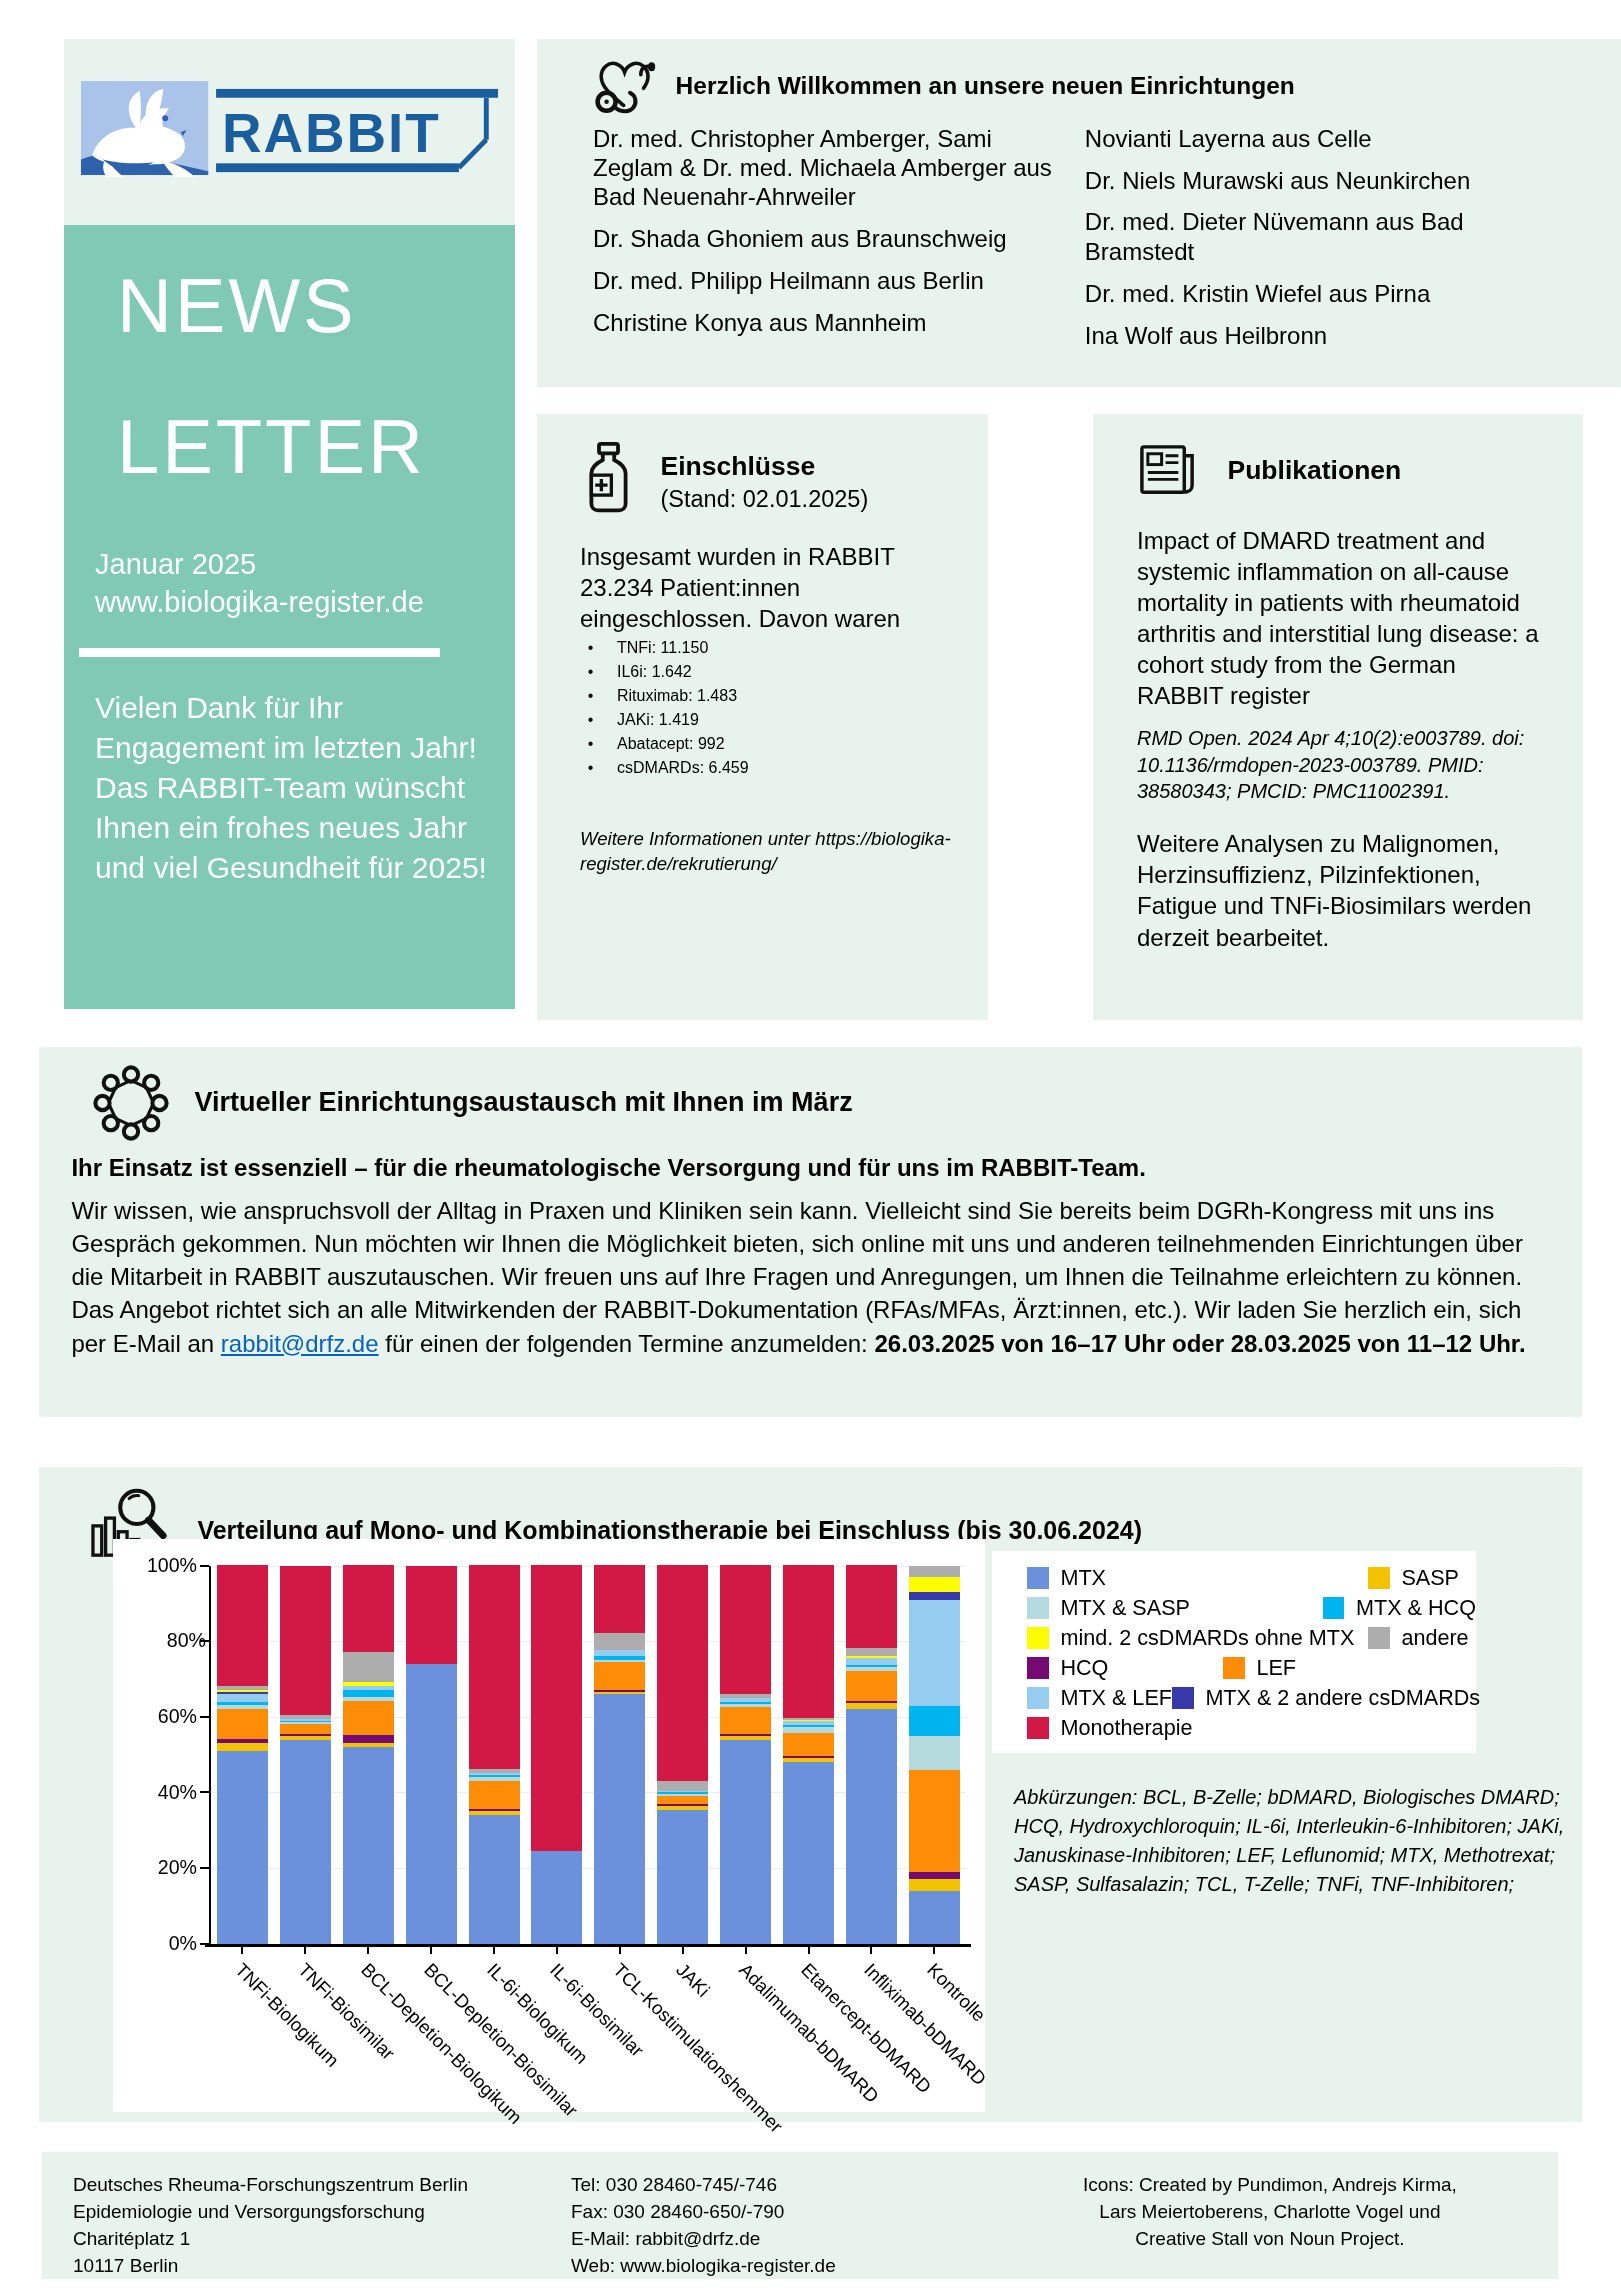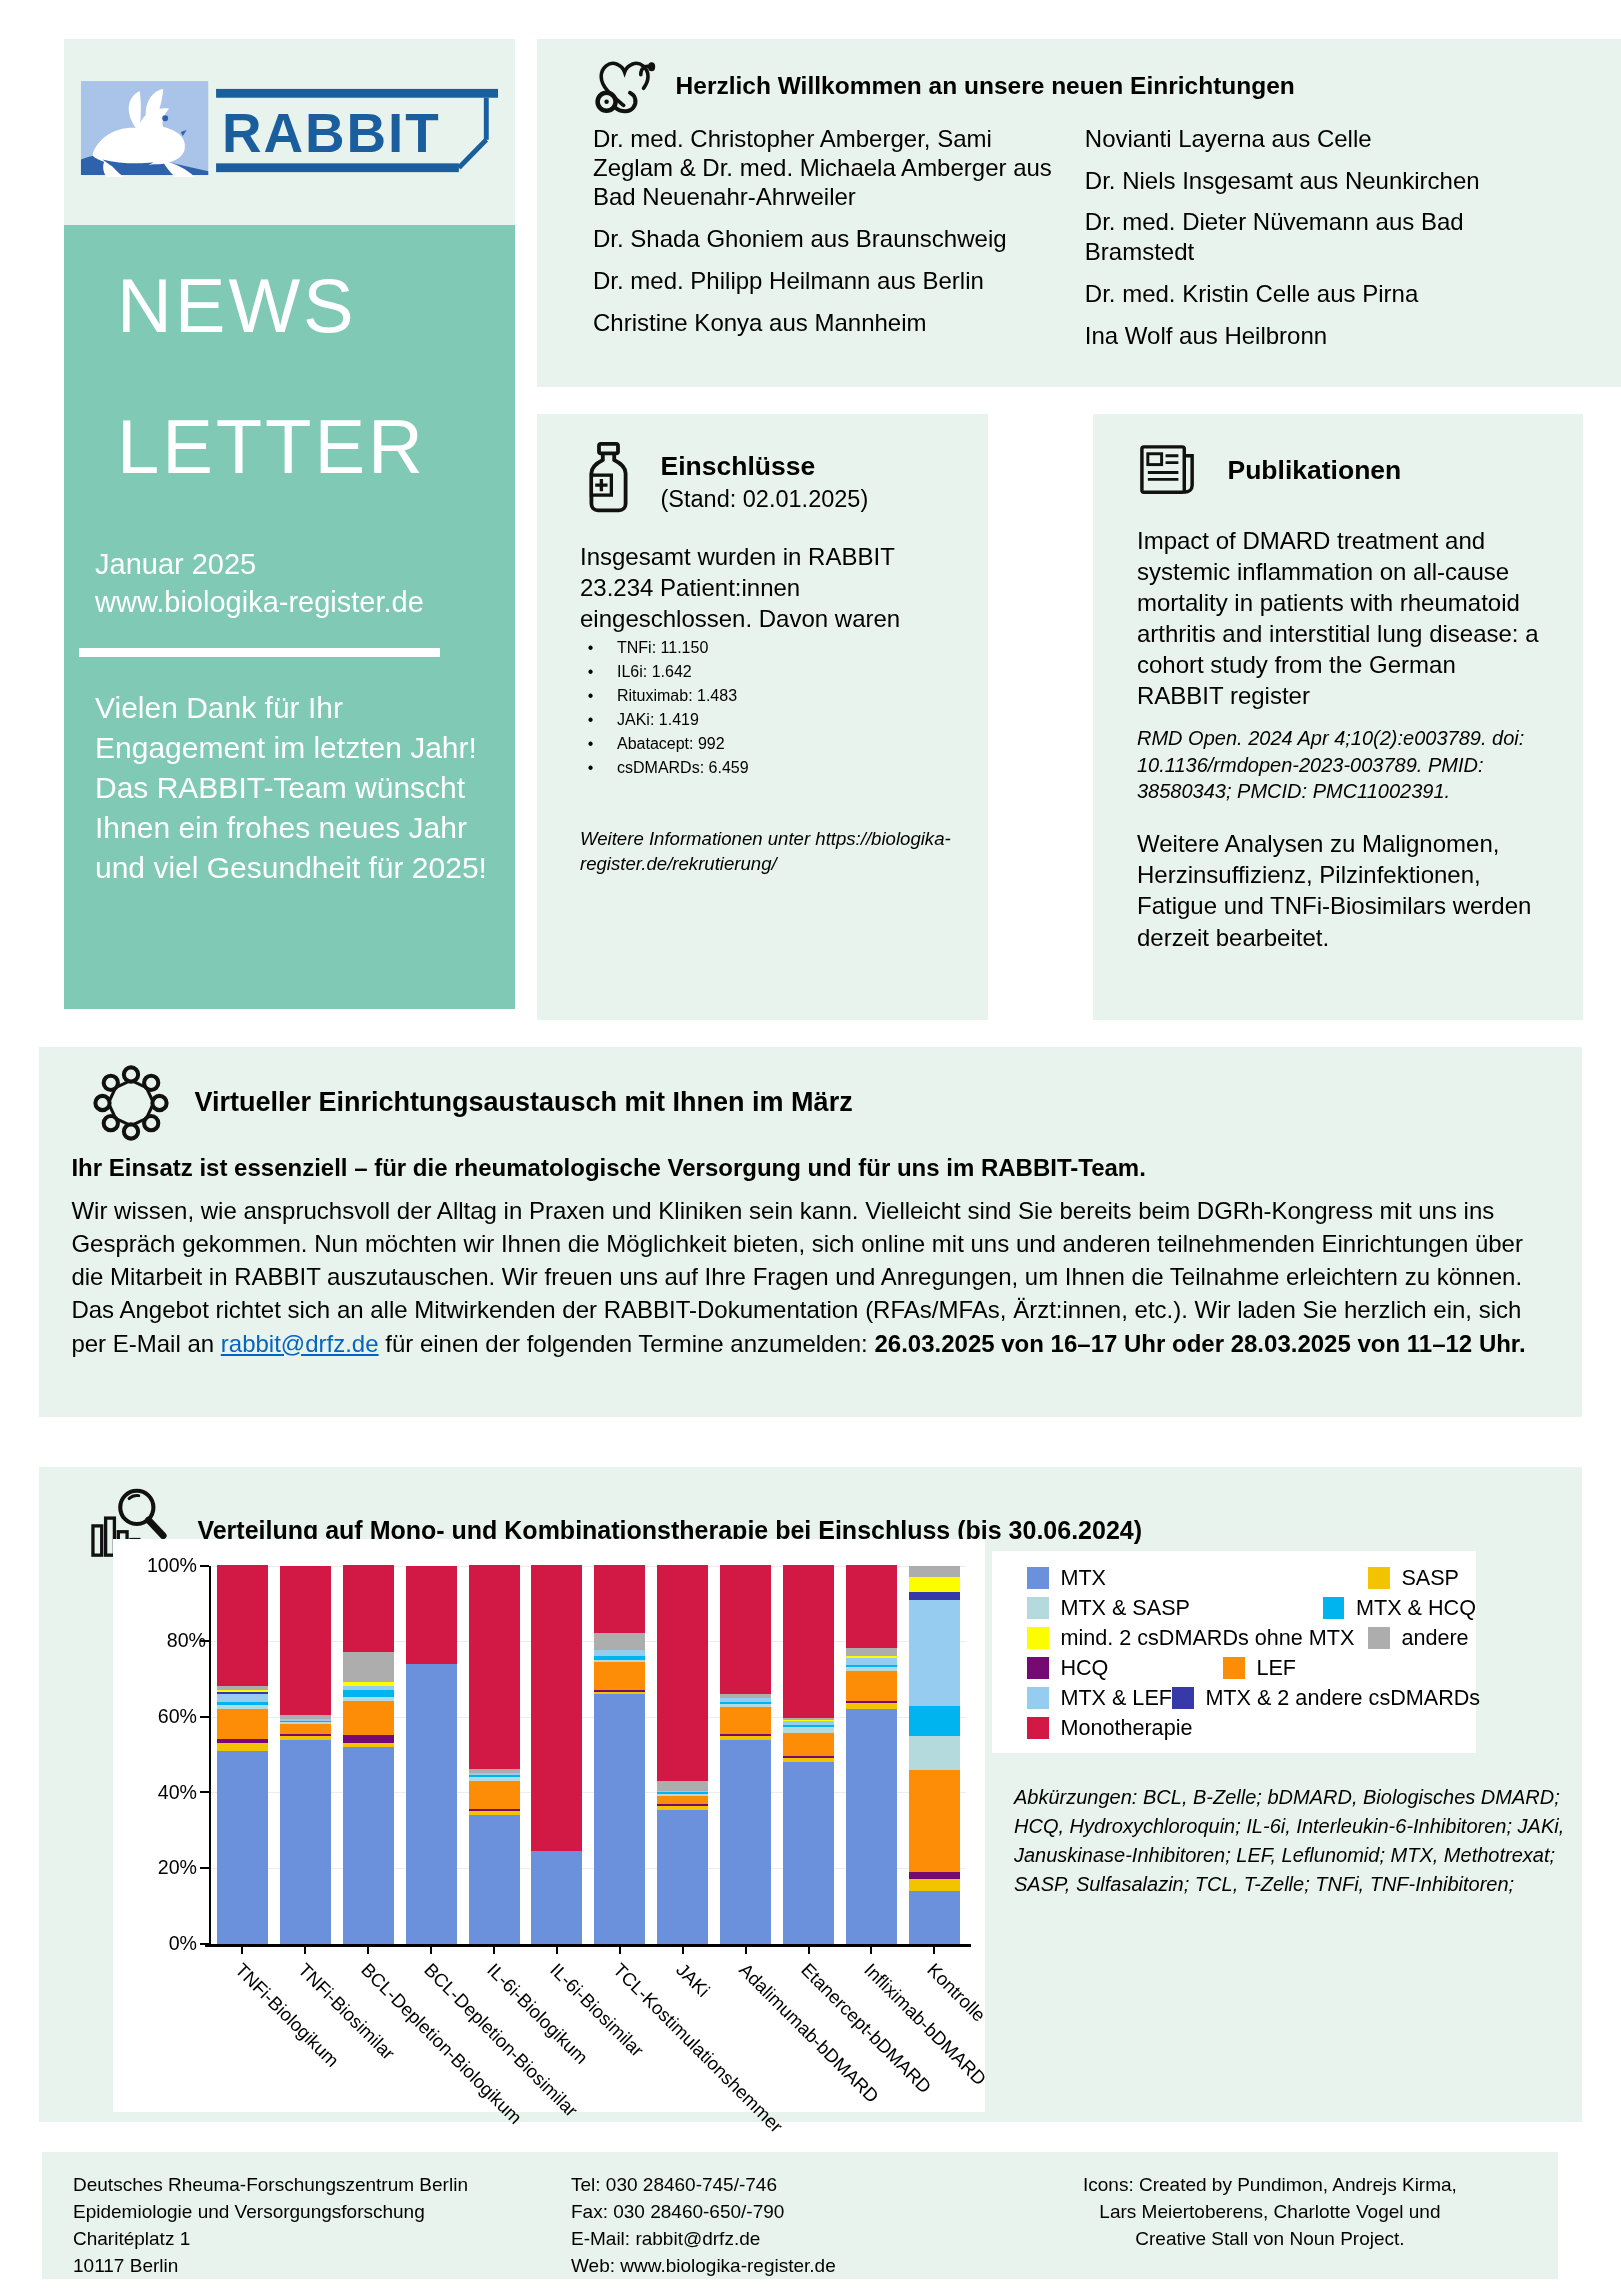--- a/index.html
+++ b/index.html
@@ -131,23 +131,23 @@
     </div>
     <div id="welcome-cols">
       <div id="welcome-col1">
           <div class="name-item">Dr. med. Christopher Amberger, Sami Zeglam &amp; Dr. med. Michaela Amberger aus Bad Neuenahr-Ahrweiler</div>
           <div class="name-item">Dr. Shada Ghoniem aus Braunschweig</div>
           <div class="name-item">Dr. med. Philipp Heilmann aus Berlin</div>
           <div class="name-item">Christine Konya aus Mannheim</div>
         </div>
       <div id="welcome-col2">
           <div class="name-item">Novianti Layerna aus Celle</div>
-          <div class="name-item">Dr. Niels Insgesamt aus Neunkirchen</div>
+          <div class="name-item">Dr. Niels Murawski aus Neunkirchen</div>
           <div class="name-item">Dr. med. Dieter Nüvemann aus Bad Bramstedt</div>
-          <div class="name-item">Dr. med. Kristin Celle aus Pirna</div>
+          <div class="name-item">Dr. med. Kristin Wiefel aus Pirna</div>
           <div class="name-item">Ina Wolf aus Heilbronn</div>
         </div>
     </div>
   </section>
 
   <section id="einschluesse-card" class="card">
     <div id="ein-header">
       <svg class="icon" width="57" height="76" viewBox="0 0 60 78">
         <rect x="20" y="3" width="20" height="10" rx="2" stroke="#111" stroke-width="4" fill="none"></rect>
         <path d="M24,13 L24,20 C16,24 12,28 12,34 L12,66 C12,70 15,73 19,73 L41,73 C45,73 48,70 48,66 L48,34 C48,28 44,24 36,20 L36,13" stroke="#111" stroke-width="4" fill="none"></path>

